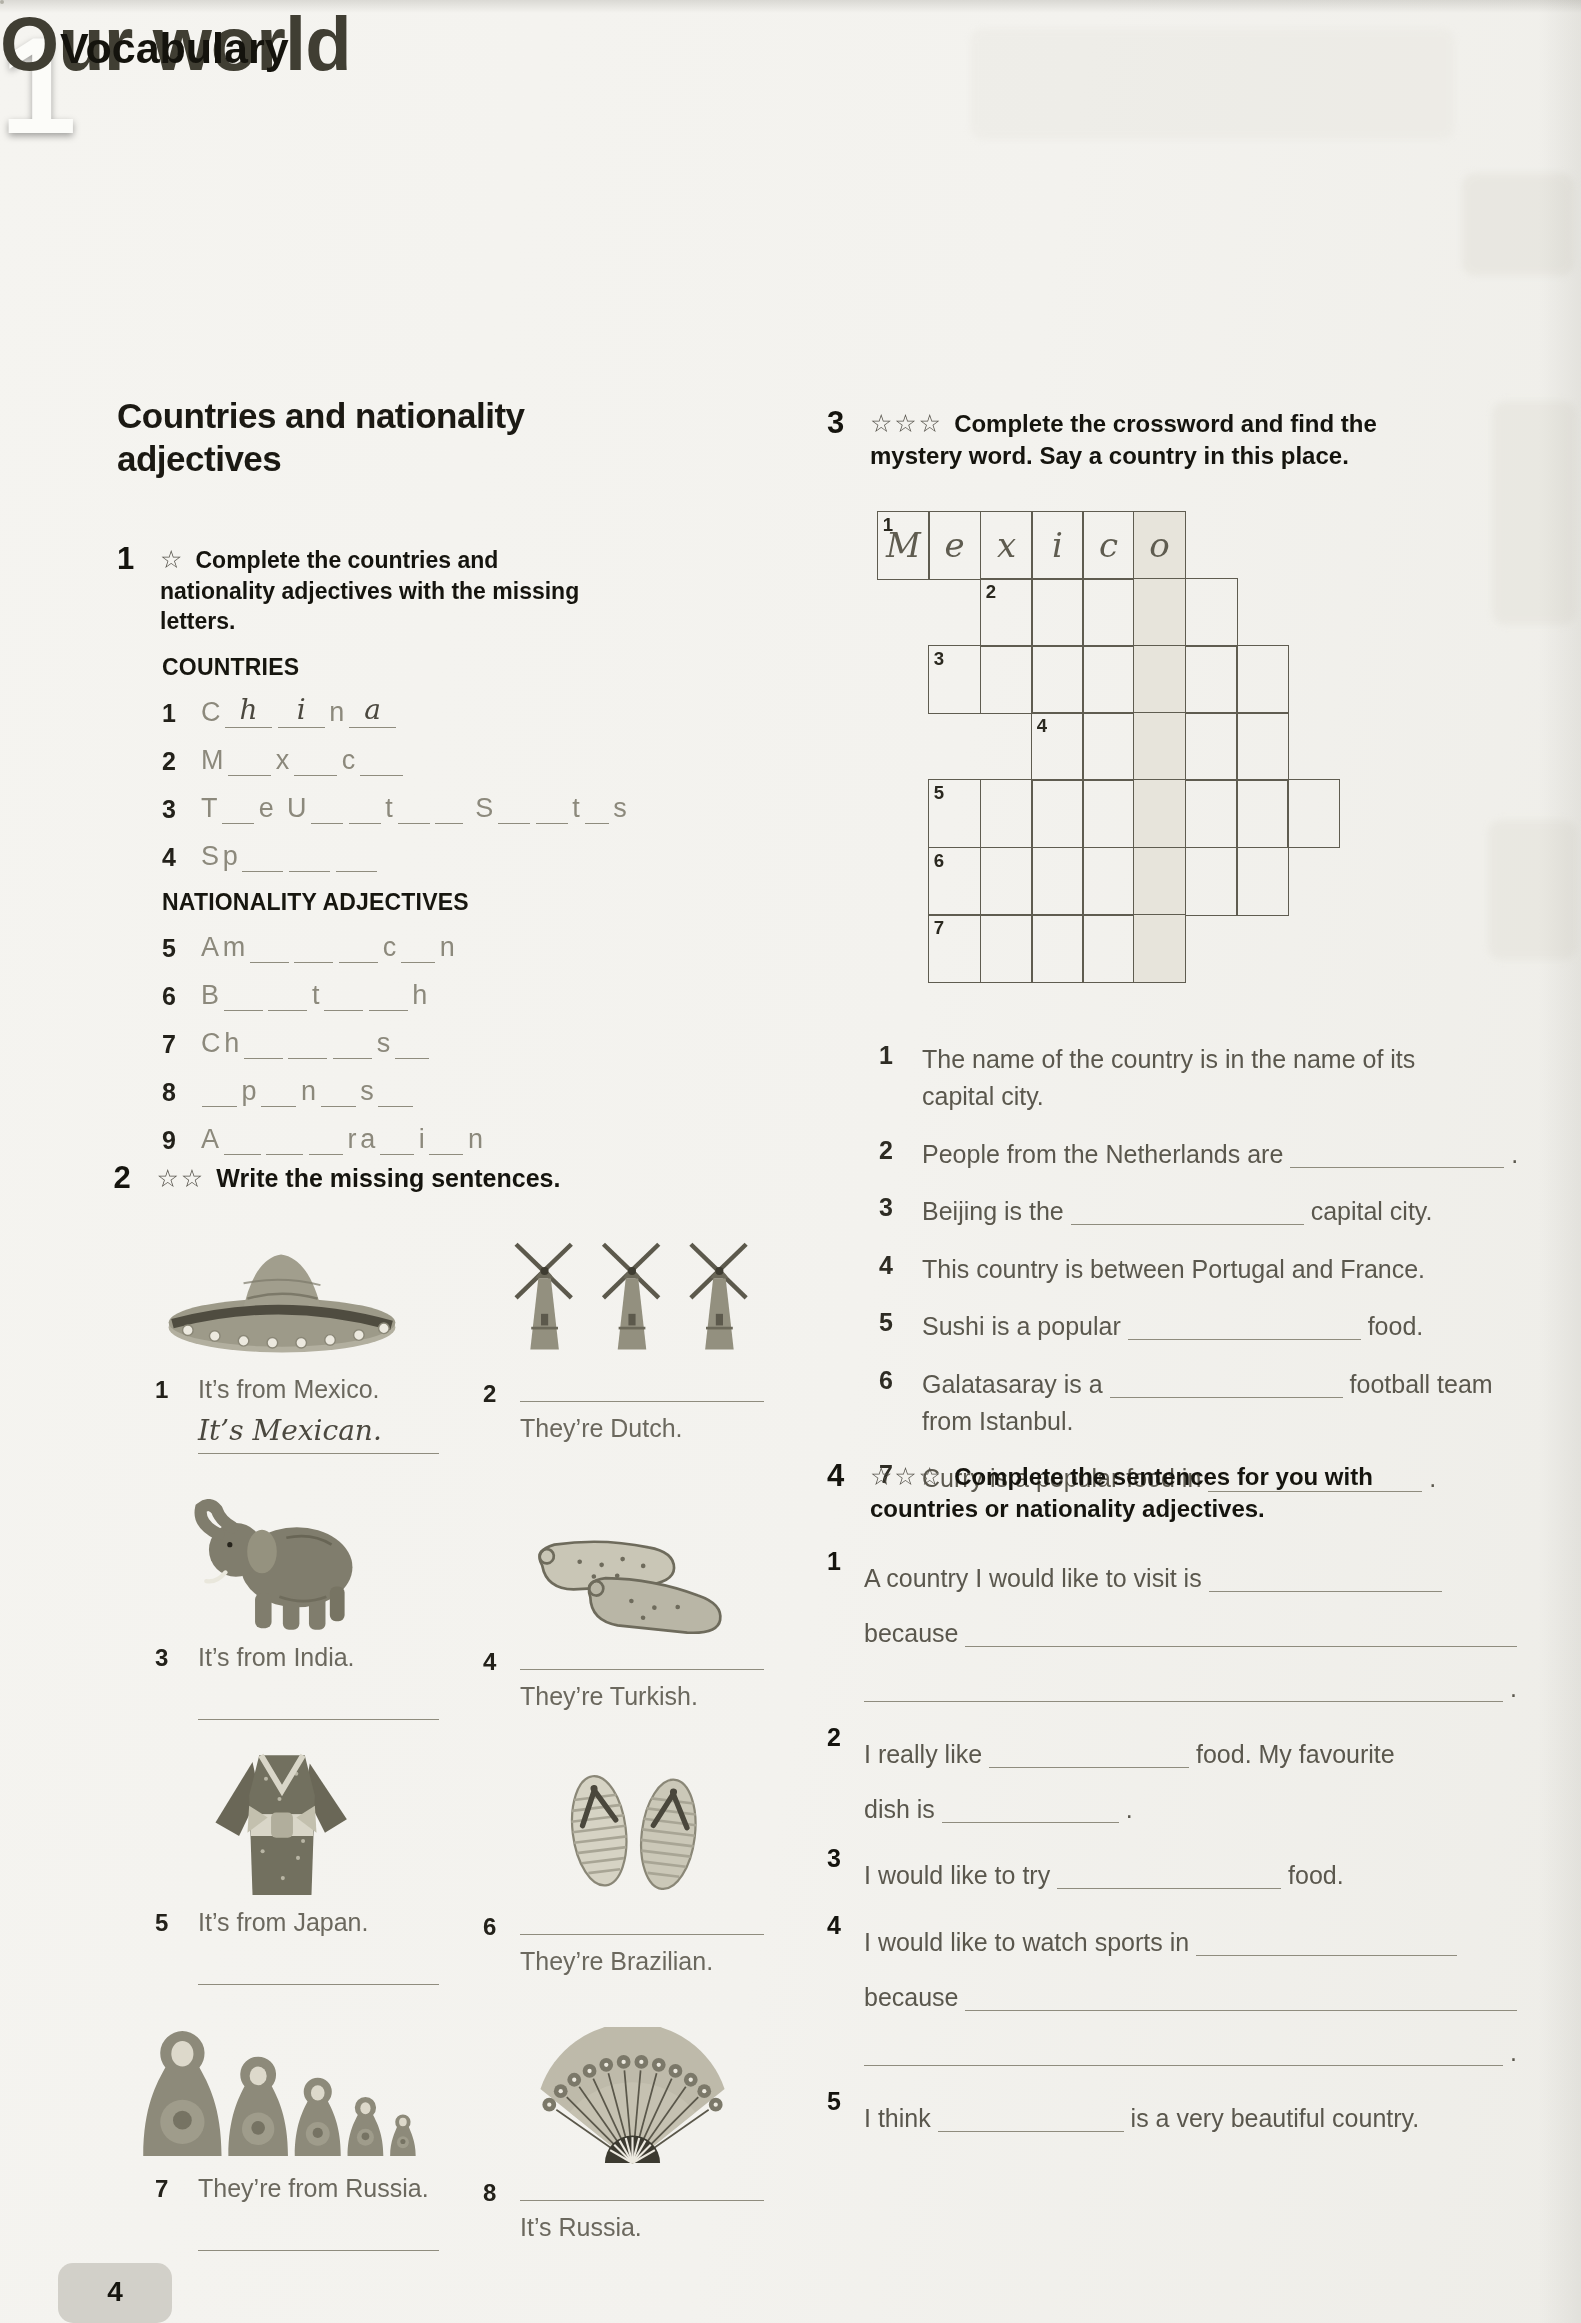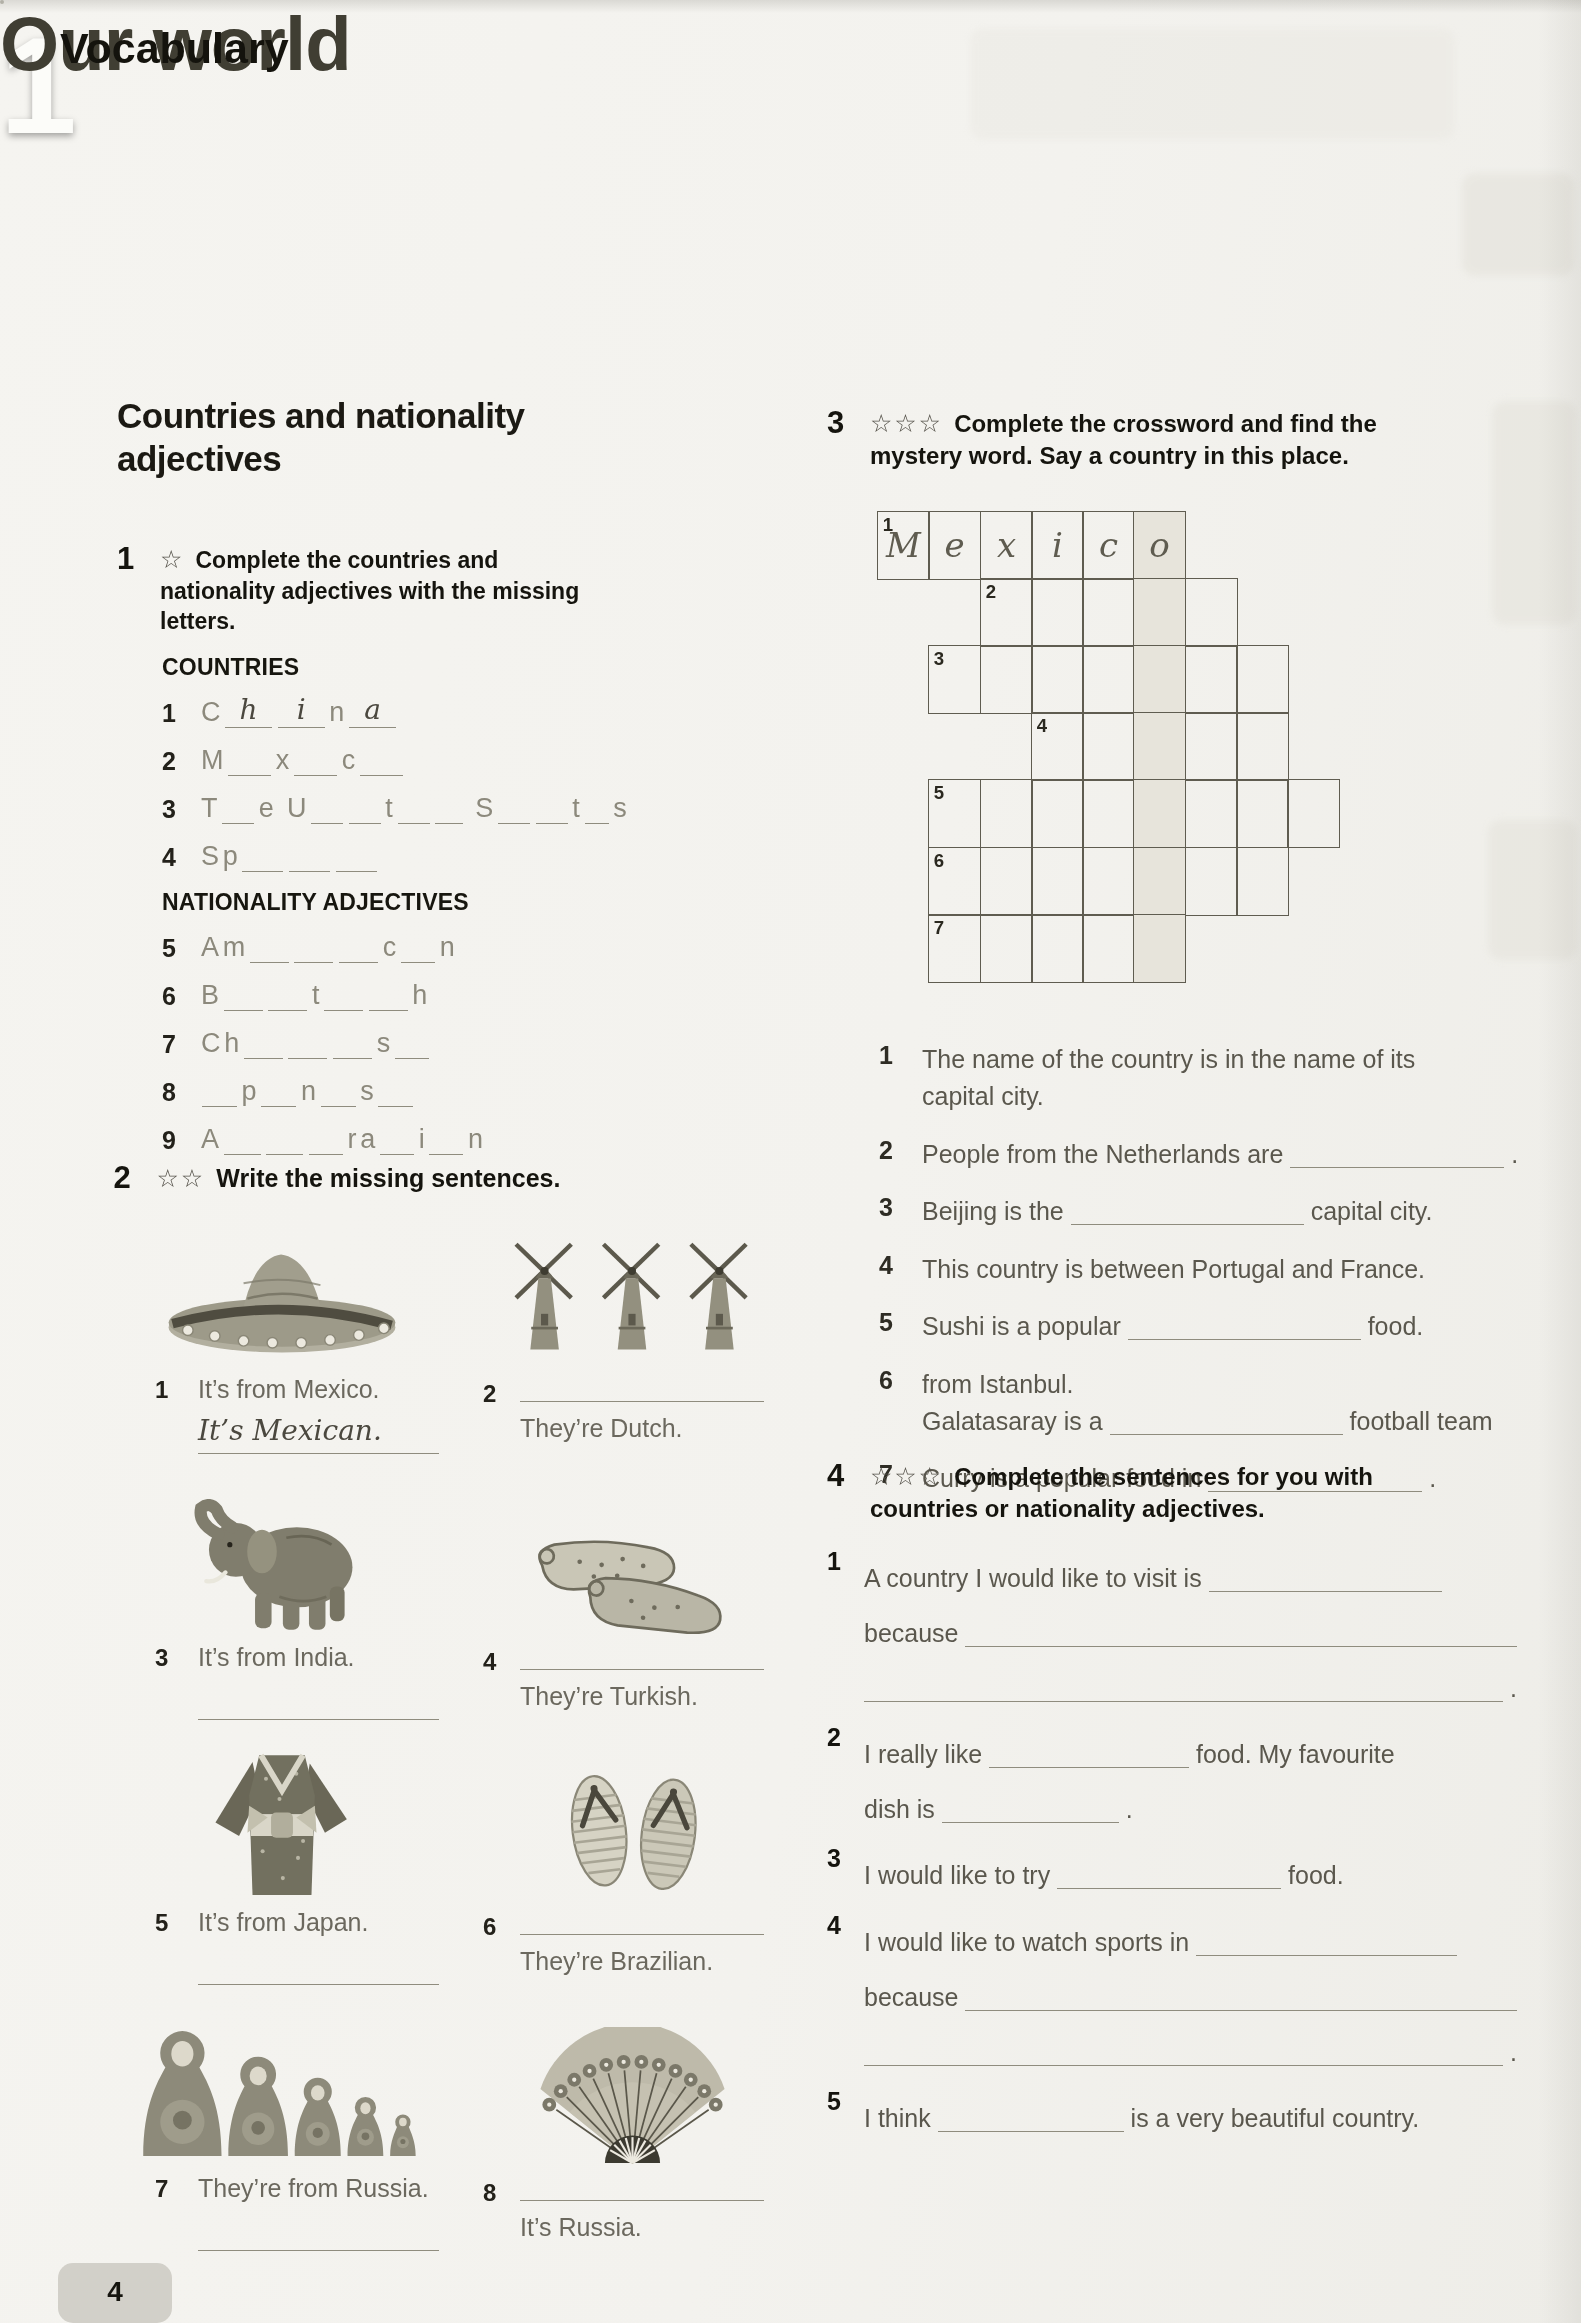--- a/index.html
+++ b/index.html
@@ -665,26 +665,26 @@
               <span class="pt">Sushi is a popular </span>
               <span class="pbl" style="width: 233px;"></span>
               <span class="pt"> food.</span>
             </div>
           </div>
         </div>
         <div class="clue">
           <span class="cluenum">6</span>
           <div class="cluebody">
             <div class="pline">
-              <span class="pt">from Istanbul.</span>
-            </div>
-            <div class="pline">
               <span class="pt">Galatasaray is a </span>
               <span class="pbl" style="width: 233px;"></span>
               <span class="pt"> football team</span>
+            </div>
+            <div class="pline">
+              <span class="pt">from Istanbul.</span>
             </div>
           </div>
         </div>
         <div class="clue">
           <span class="cluenum">7</span>
           <div class="cluebody">
             <div class="pline">
               <span class="pt">Curry is a popular food in </span>
               <span class="pbl" style="width: 214px;"></span>
               <span class="pt"> .</span>

